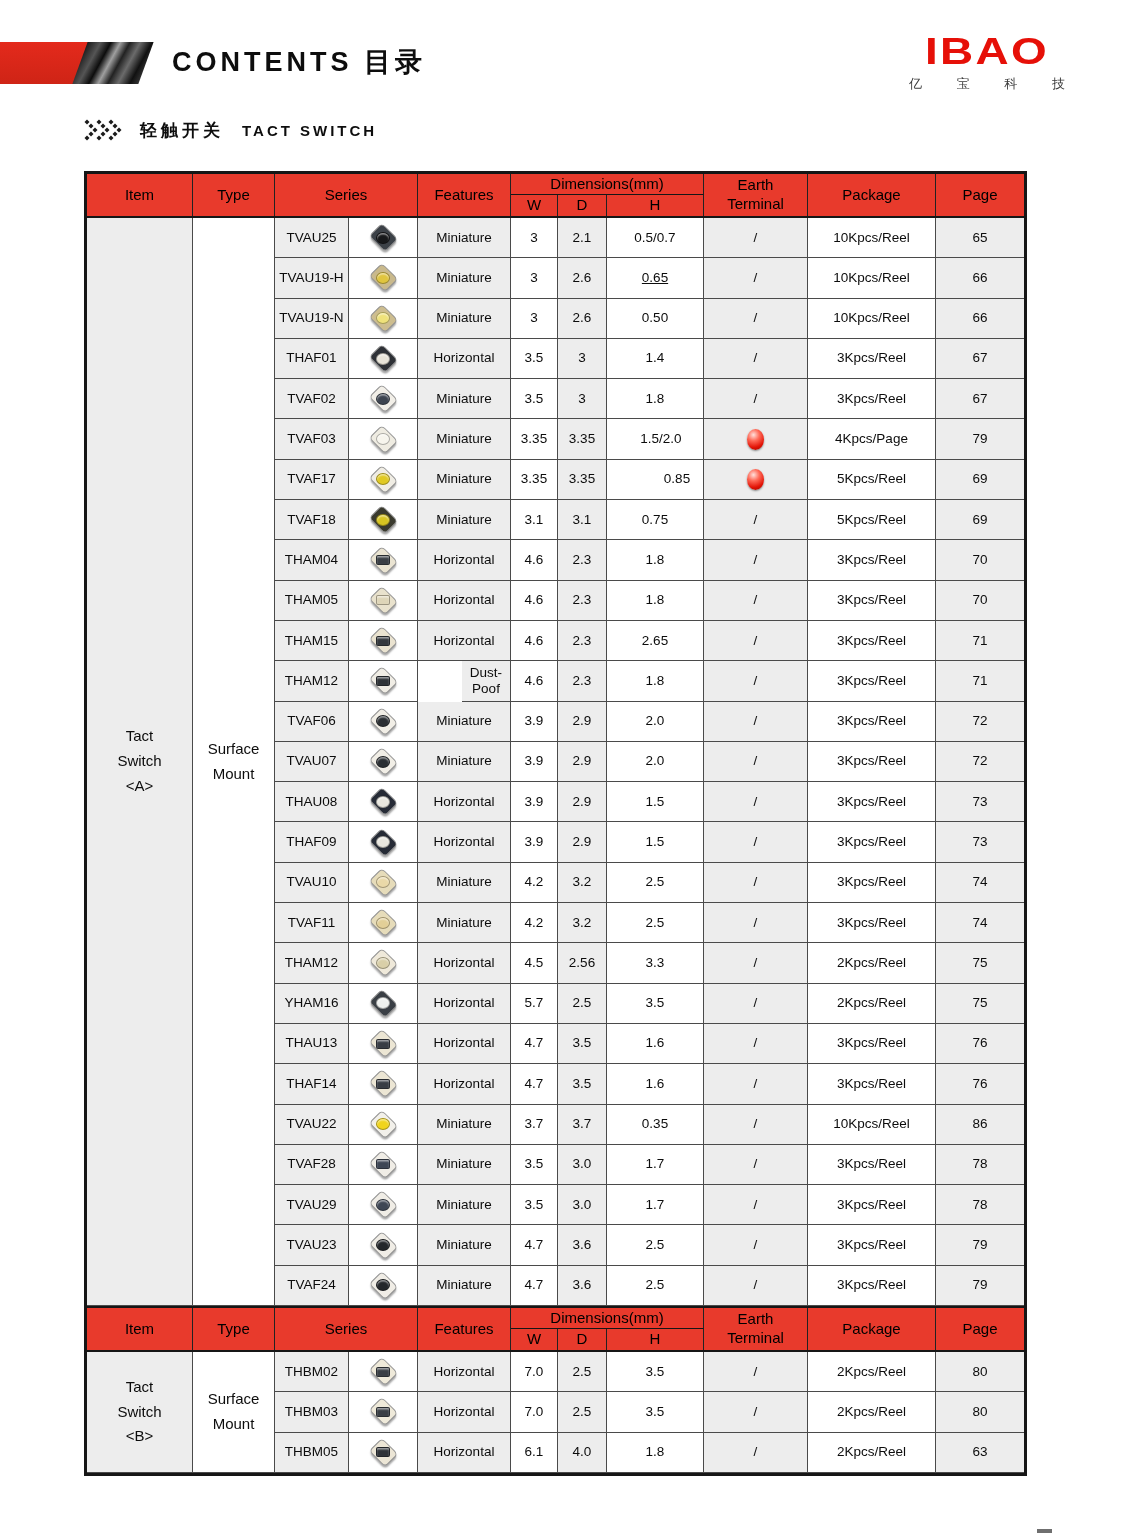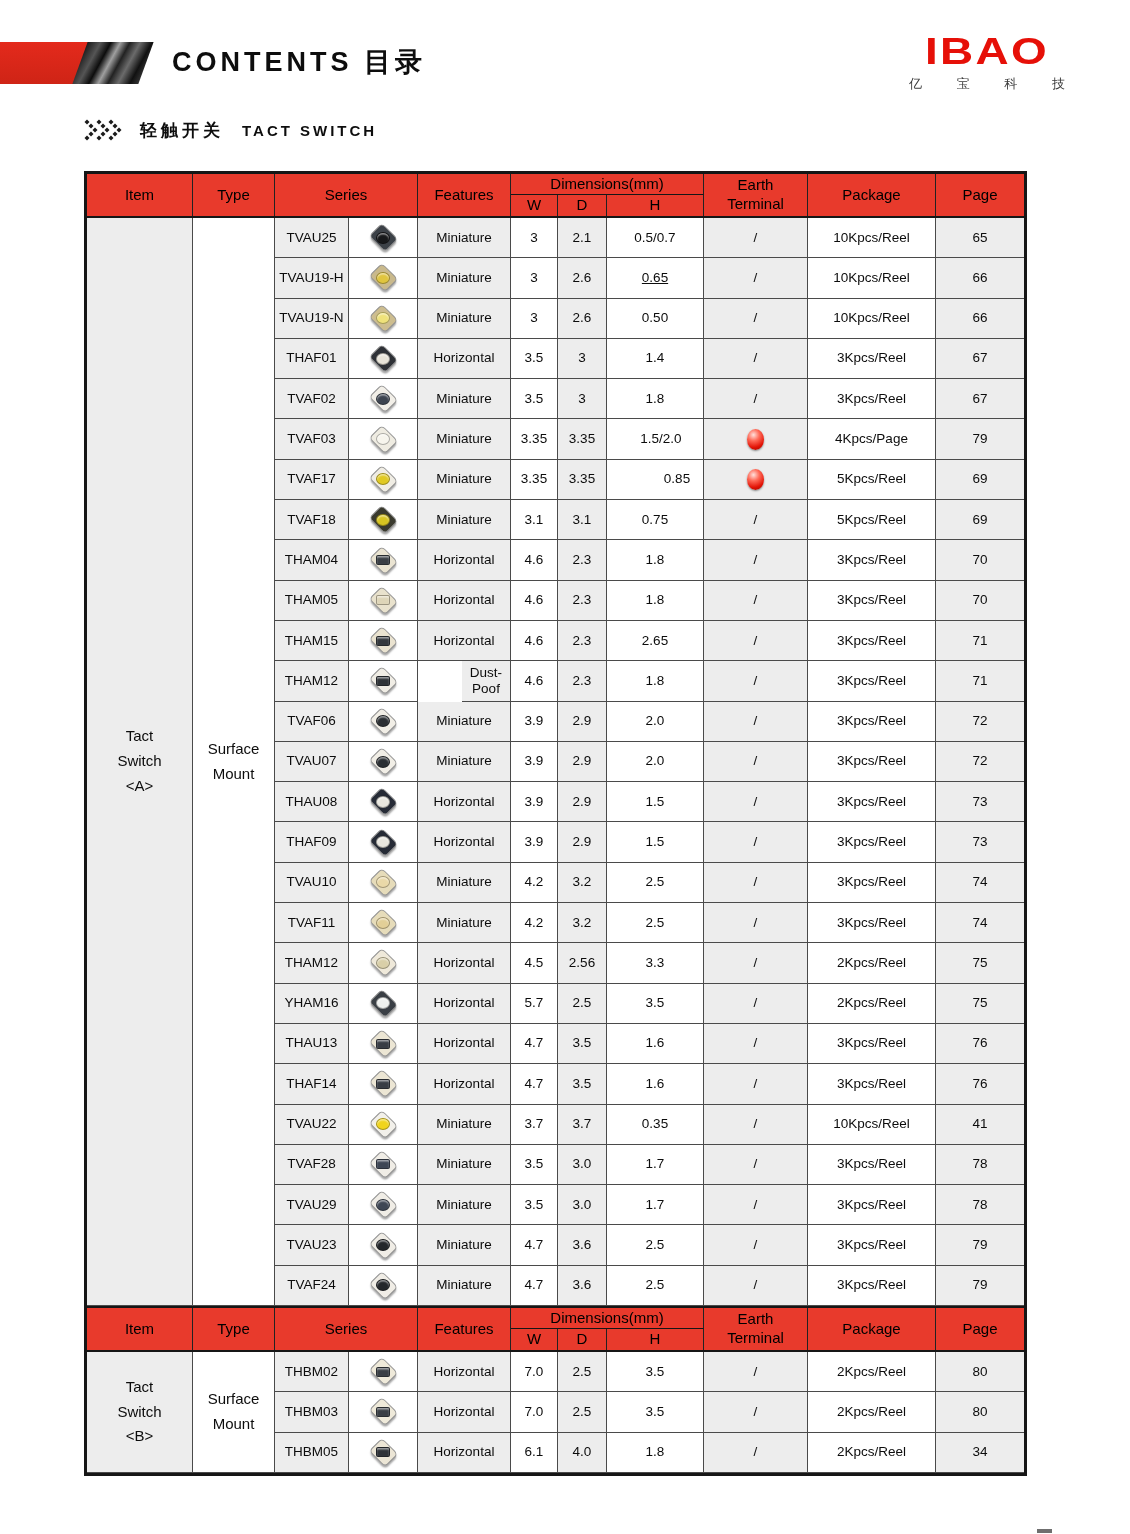--- a/index.html
+++ b/index.html
@@ -436,21 +436,21 @@
           <div class="base" style="background: rgb(242, 240, 234);"></div>
           <div class="cap round" style="background: rgb(240, 212, 28);"></div>
         </div>
       </div>
       <div class="c g" style="grid-area: 23 / 5;">Miniature</div>
       <div class="c" style="grid-area: 23 / 6;">3.7</div>
       <div class="c g" style="grid-area: 23 / 7;">3.7</div>
       <div class="c" style="grid-area: 23 / 8;">0.35</div>
       <div class="c g" style="grid-area: 23 / 9;">/</div>
       <div class="c" style="grid-area: 23 / 10;">10Kpcs/Reel</div>
-      <div class="c g last" style="grid-area: 23 / 11;">41</div>
+      <div class="c g last" style="grid-area: 23 / 11;">86</div>
       <div class="c g" style="grid-area: 24 / 3;">TVAF28</div>
       <div class="c" style="grid-area: 24 / 4;">
         <div class="sw">
           <div class="base" style="background: rgb(240, 237, 230);"></div>
           <div class="cap rect" style="background: rgb(62, 70, 84);"></div>
         </div>
       </div>
       <div class="c g" style="grid-area: 24 / 5;">Miniature</div>
       <div class="c" style="grid-area: 24 / 6;">3.5</div>
       <div class="c g" style="grid-area: 24 / 7;">3.0</div>
@@ -555,17 +555,17 @@
           <div class="base" style="background: rgb(236, 230, 214);"></div>
           <div class="cap rect" style="background: rgb(47, 51, 56);"></div>
         </div>
       </div>
       <div class="c g" style="grid-area: 3 / 5;">Horizontal</div>
       <div class="c" style="grid-area: 3 / 6; text-align: right;">6.1</div>
       <div class="c g" style="grid-area: 3 / 7;">4.0</div>
       <div class="c" style="grid-area: 3 / 8;">1.8</div>
       <div class="c g" style="grid-area: 3 / 9;">/</div>
       <div class="c" style="grid-area: 3 / 10;">2Kpcs/Reel</div>
-      <div class="c g last" style="grid-area: 3 / 11;">34</div>
+      <div class="c g last" style="grid-area: 3 / 11;">63</div>
     </div>
   </div>
 
 <div class="page-dash"></div>
 
 </body></html>

